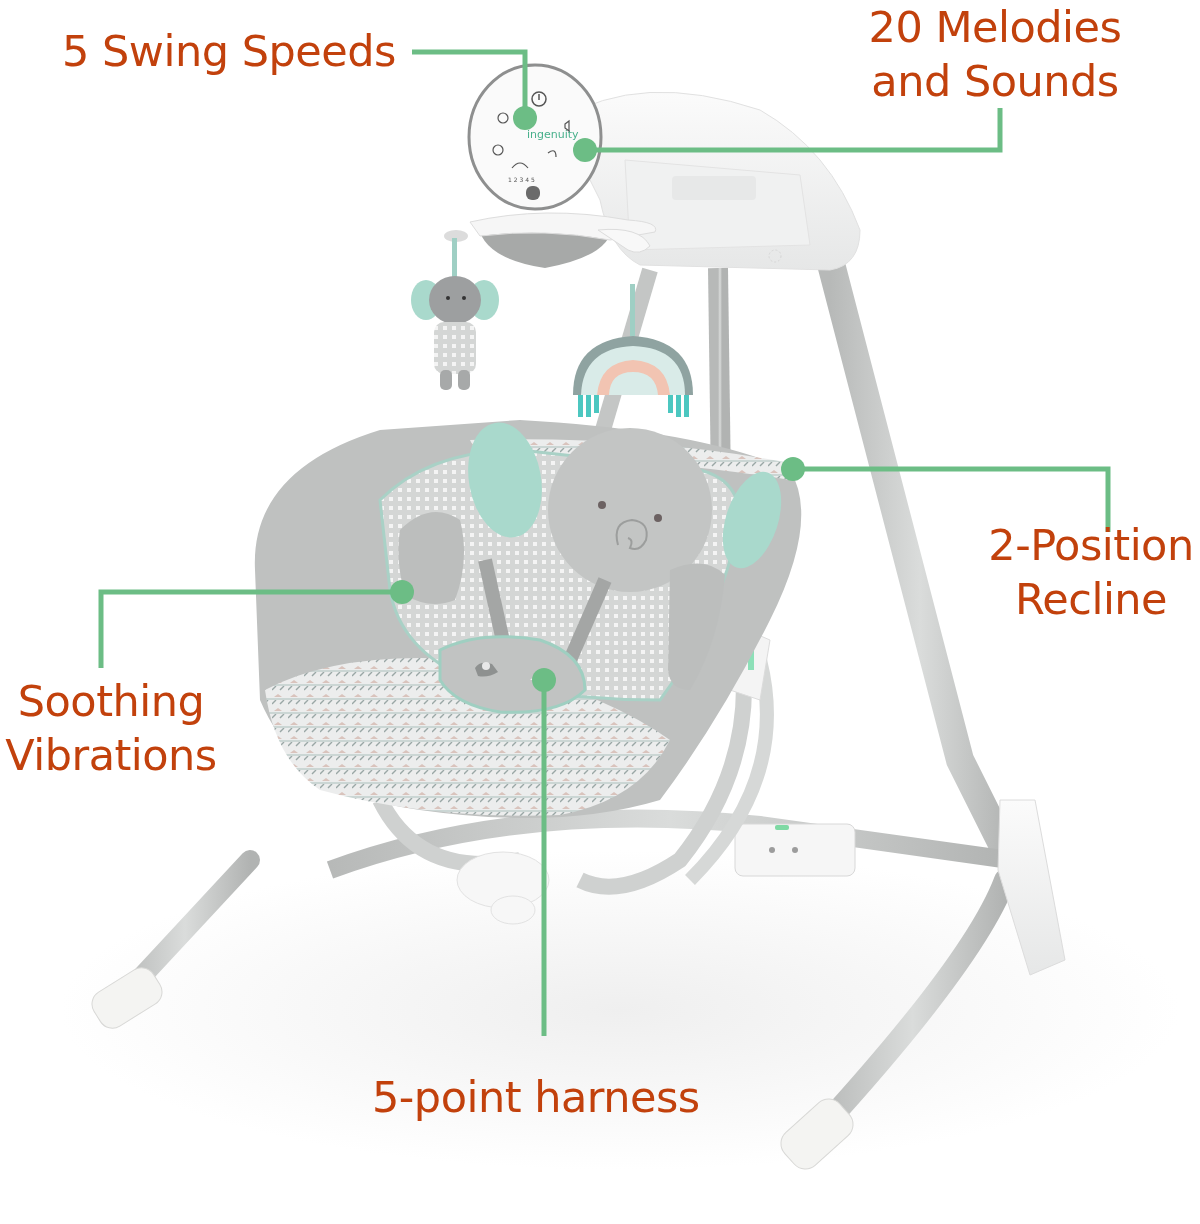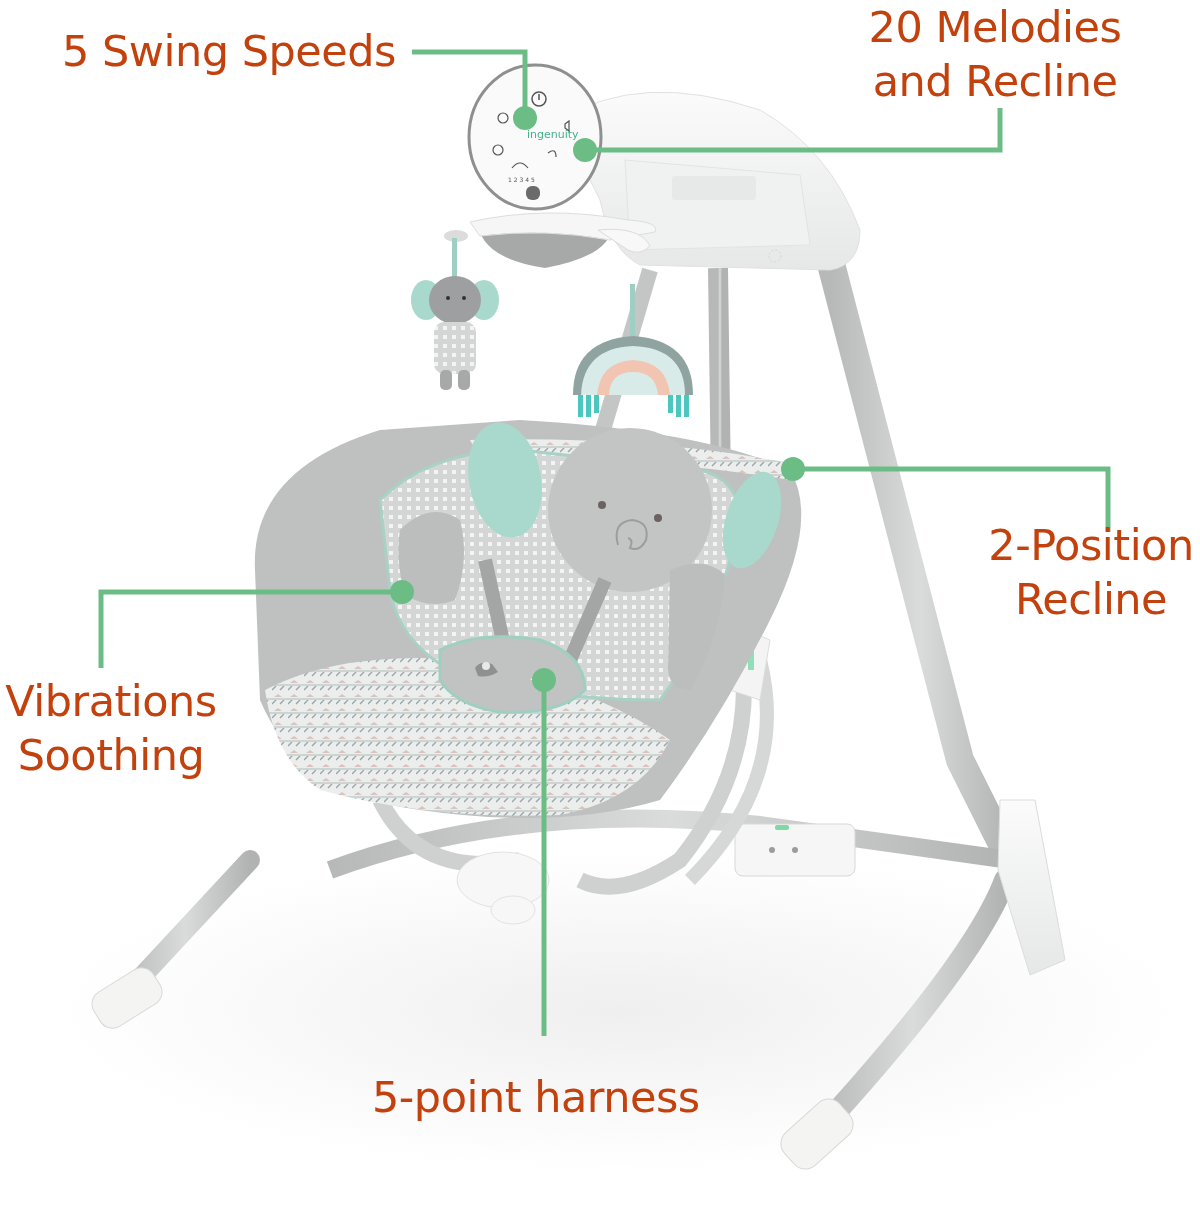--- a/index.html
+++ b/index.html
@@ -169,26 +169,26 @@
       <circle cx="402" cy="592" r="12"></circle>
       <circle cx="544" cy="680" r="12"></circle>
     </g>
   </svg>
 
   <div id="lbl-swing" class="label">
     <span>5 Swing Speeds</span>
   </div>
   <div id="lbl-melodies" class="label center">
     <span>20 Melodies</span>
-    <span>and Recline</span>
+    <span>and Sounds</span>
   </div>
   <div id="lbl-recline" class="label center">
     <span>2-Position</span>
     <span>Recline</span>
   </div>
   <div id="lbl-vibrations" class="label center">
+    <span>Soothing</span>
     <span>Vibrations</span>
-    <span>Soothing</span>
   </div>
   <div id="lbl-harness" class="label">
     <span>5-point harness</span>
   </div>
 </div>
 
 </body></html>

